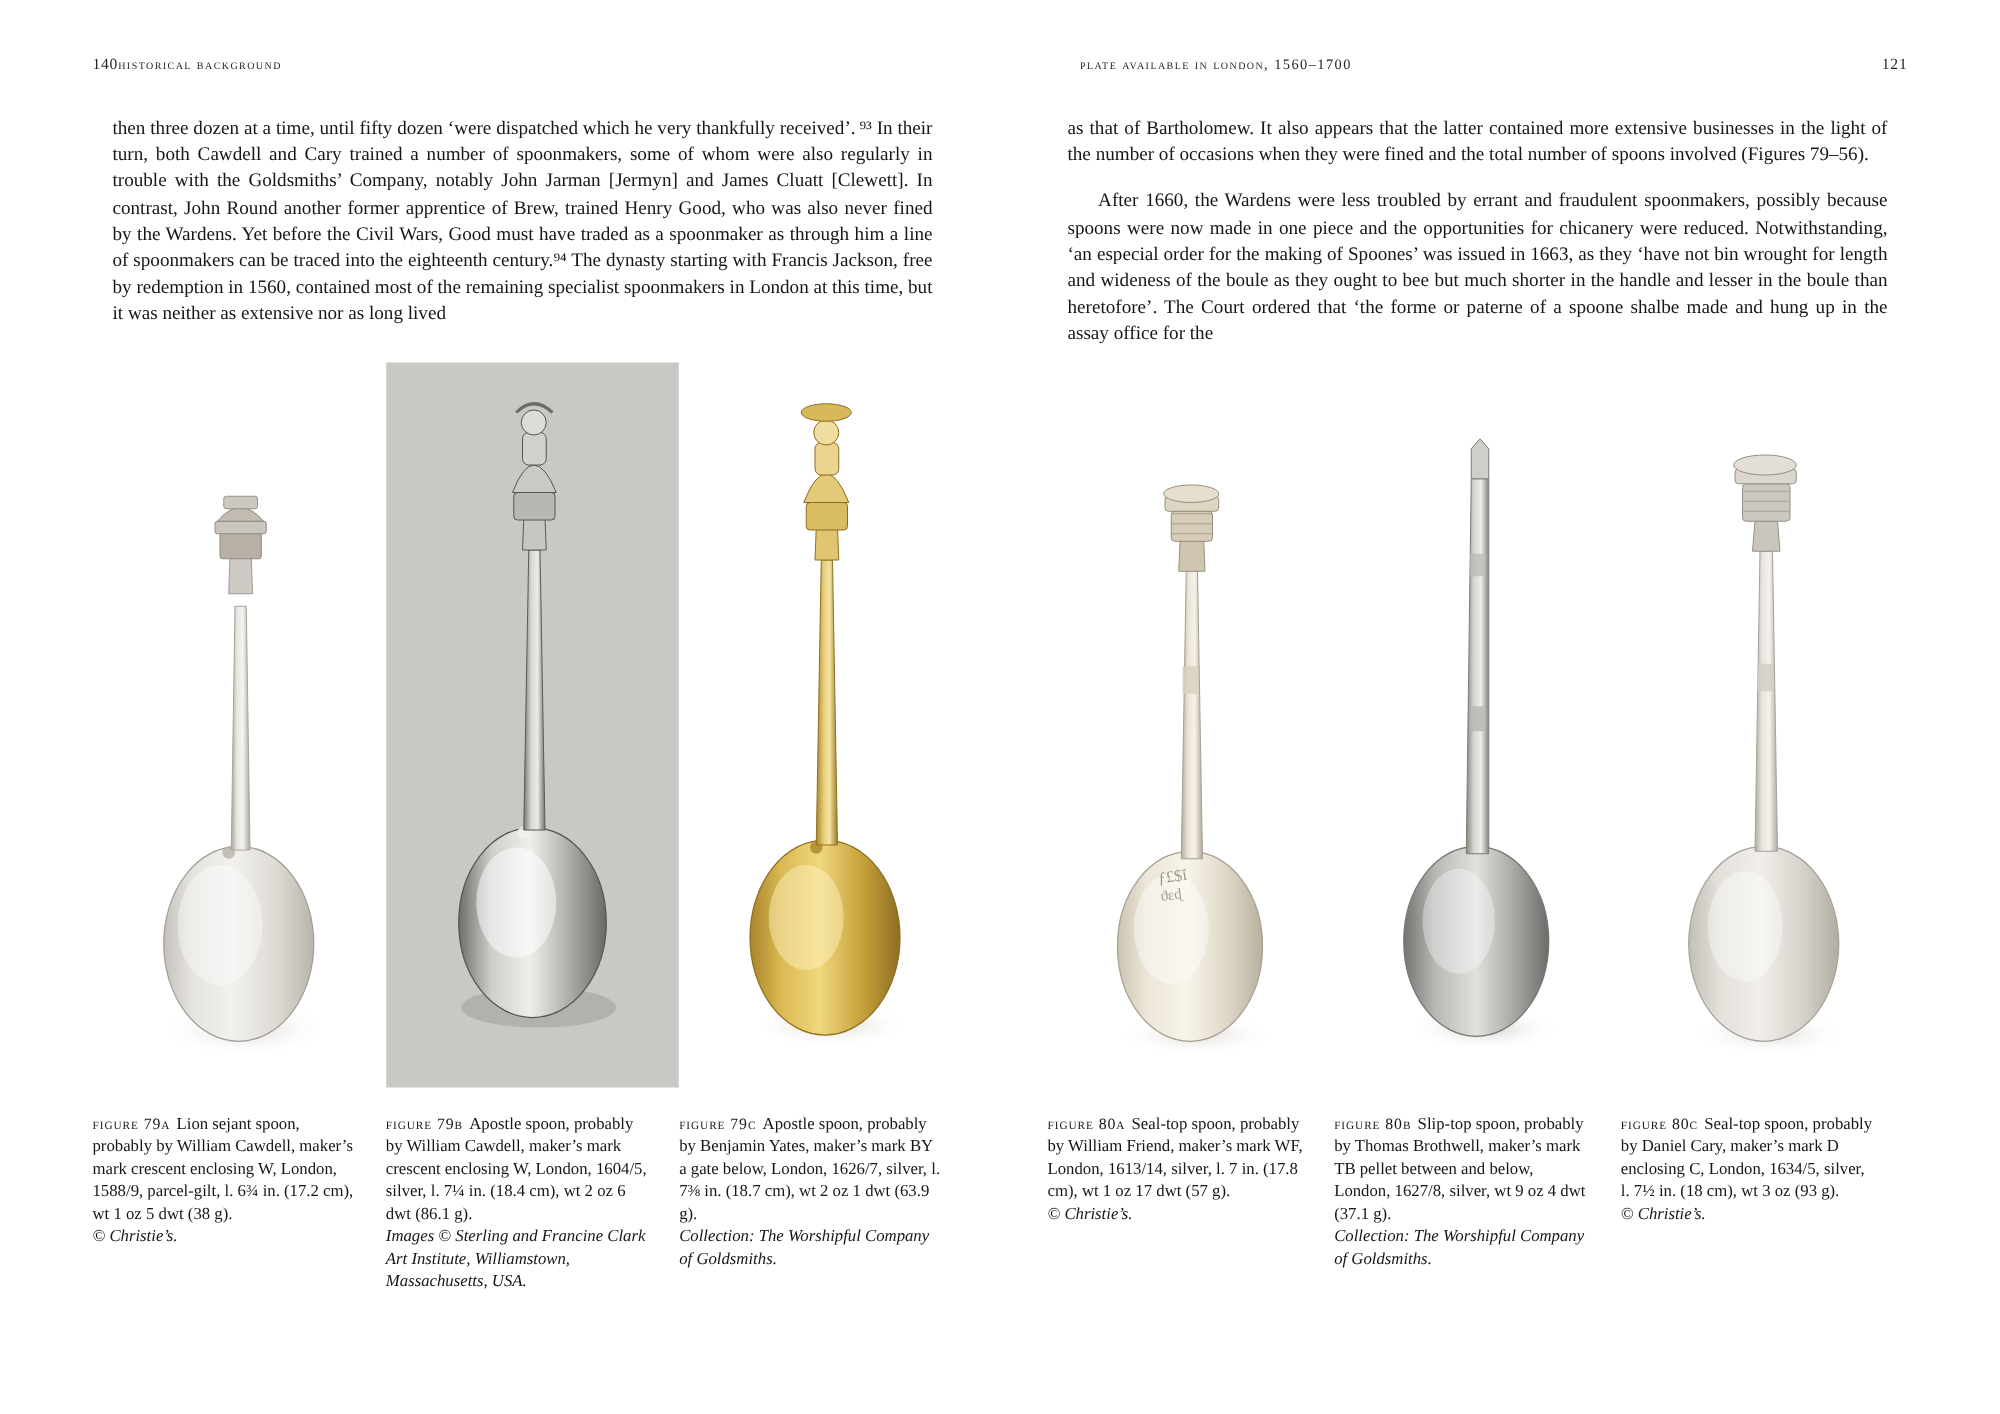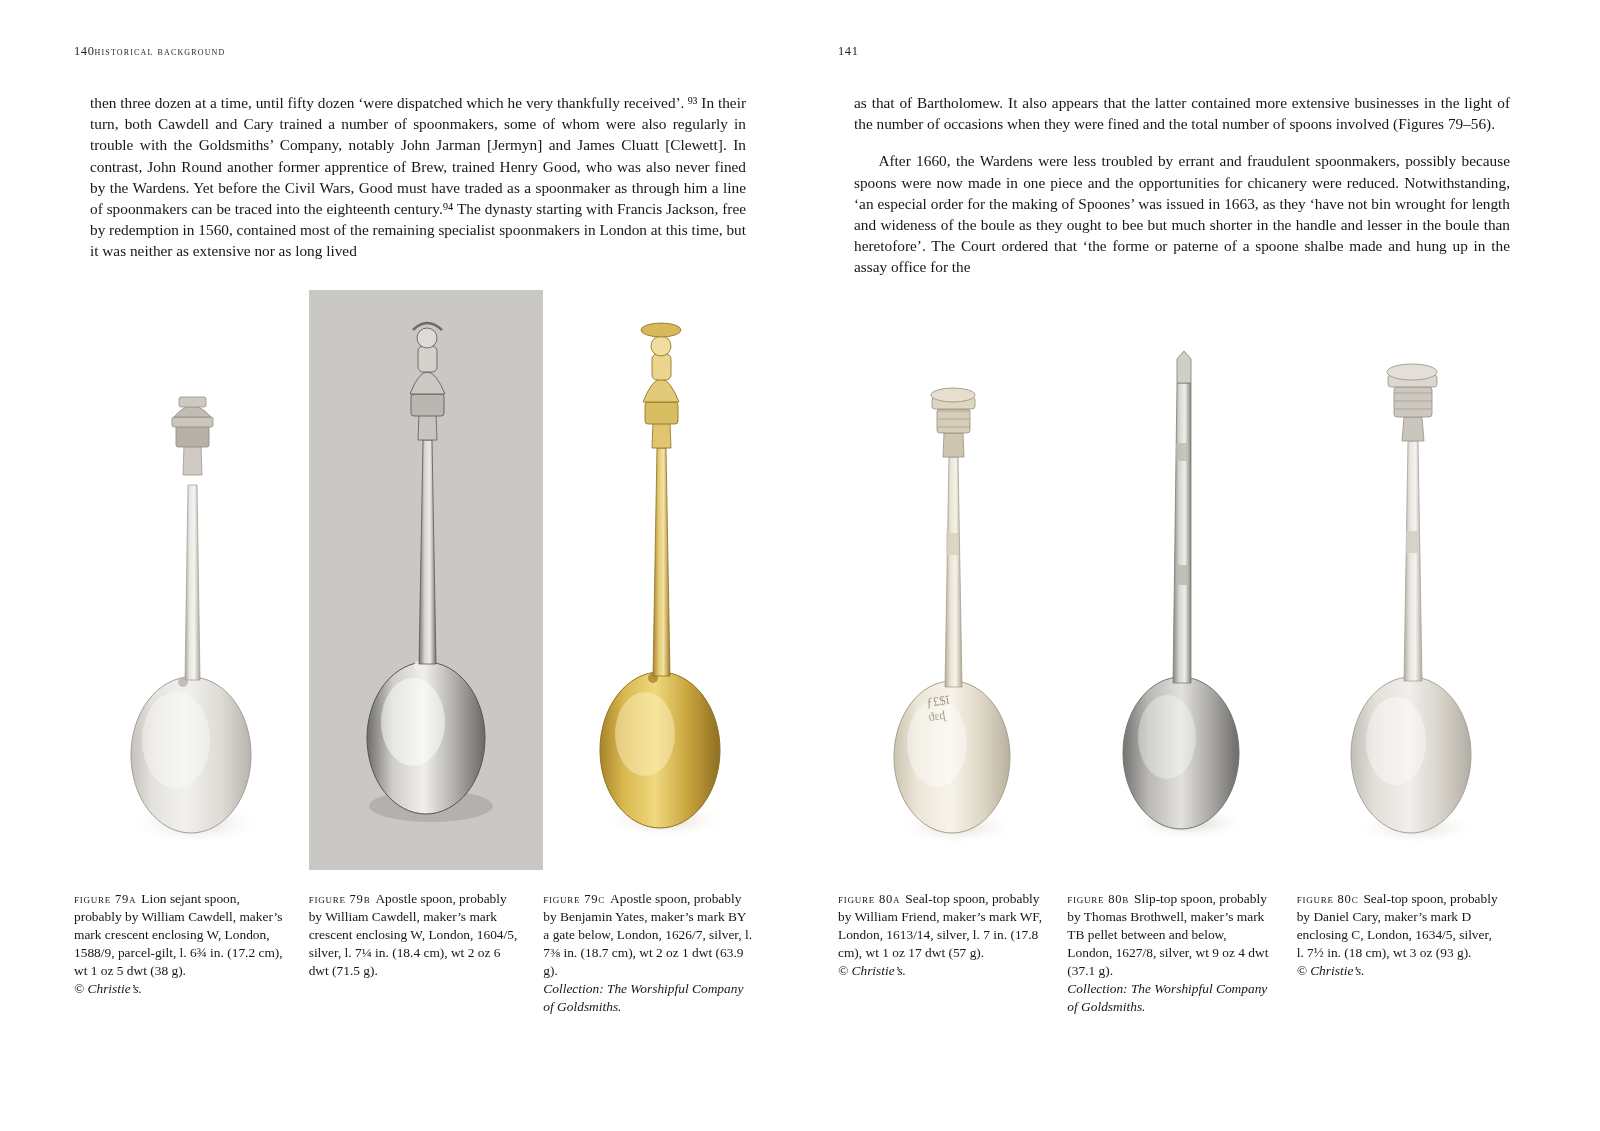--- a/index.html
+++ b/index.html
@@ -262,34 +262,36 @@
         </div>
 
       </div>
 
       <div class="caprow">
         <div class="capcell">
           <span class="lbl">figure 79a</span><span>Lion sejant spoon, probably by William Cawdell, maker’s mark crescent enclosing W, London, 1588/9, parcel-gilt, l. 6¾ in. (17.2 cm), wt 1 oz 5 dwt (38 g).</span>
           <span class="cred">© Christie’s.</span>
         </div>
         <div class="capcell">
-          <span class="lbl">figure 79b</span><span>Apostle spoon, probably by William Cawdell, maker’s mark crescent enclosing W, London, 1604/5, silver, l. 7¼ in. (18.4 cm), wt 2 oz 6 dwt (71.5 g).</span>
+          <span class="lbl">figure 79b</span><span>Apostle spoon, probably by William Cawdell, maker’s mark crescent enclosing W, London, 1604/5, silver, l. 7¼ in. (18.4 cm), wt 2 oz 6 dwt (86.1 g).</span>
+          <span class="cred">Images © Sterling and Francine Clark Art Institute, Williamstown, Massachusetts, USA.</span>
         </div>
         <div class="capcell">
           <span class="lbl">figure 79c</span><span>Apostle spoon, probably by Benjamin Yates, maker’s mark BY a gate below, London, 1626/7, silver, l. 7⅜ in. (18.7 cm), wt 2 oz 1 dwt (63.9 g).</span>
           <span class="cred">Collection: The Worshipful Company of Goldsmiths.</span>
         </div>
       </div>
     </div>
   </div>
 
   <div class="leaf right">
 
     <div class="runhead right-head">
-      <span class="folio">141</span>
+      <span class="title">Plate available in London, 1560–1700</span>
+      <span class="folio">121</span>
     </div>
 
     <div class="bodytext">
       <p>as that of Bartholomew. It also appears that the latter contained more extensive businesses in the light of the number of occasions when they were fined and the total number of spoons involved (Figures 79–56).</p>
       <p>After 1660, the Wardens were less troubled by errant and fraudulent spoonmakers, possibly because spoons were now made in one piece and the opportunities for chicanery were reduced. Notwithstanding, ‘an especial order for the making of Spoones’ was issued in 1663, as they ‘have not bin wrought for length and wideness of the boule as they ought to bee but much shorter in the handle and lesser in the boule than heretofore’. The Court ordered that ‘the forme or paterne of a spoone shalbe made and hung up in the assay office for the</p>
     </div>
 
     <div class="plate">
       <div class="figrow">
 

